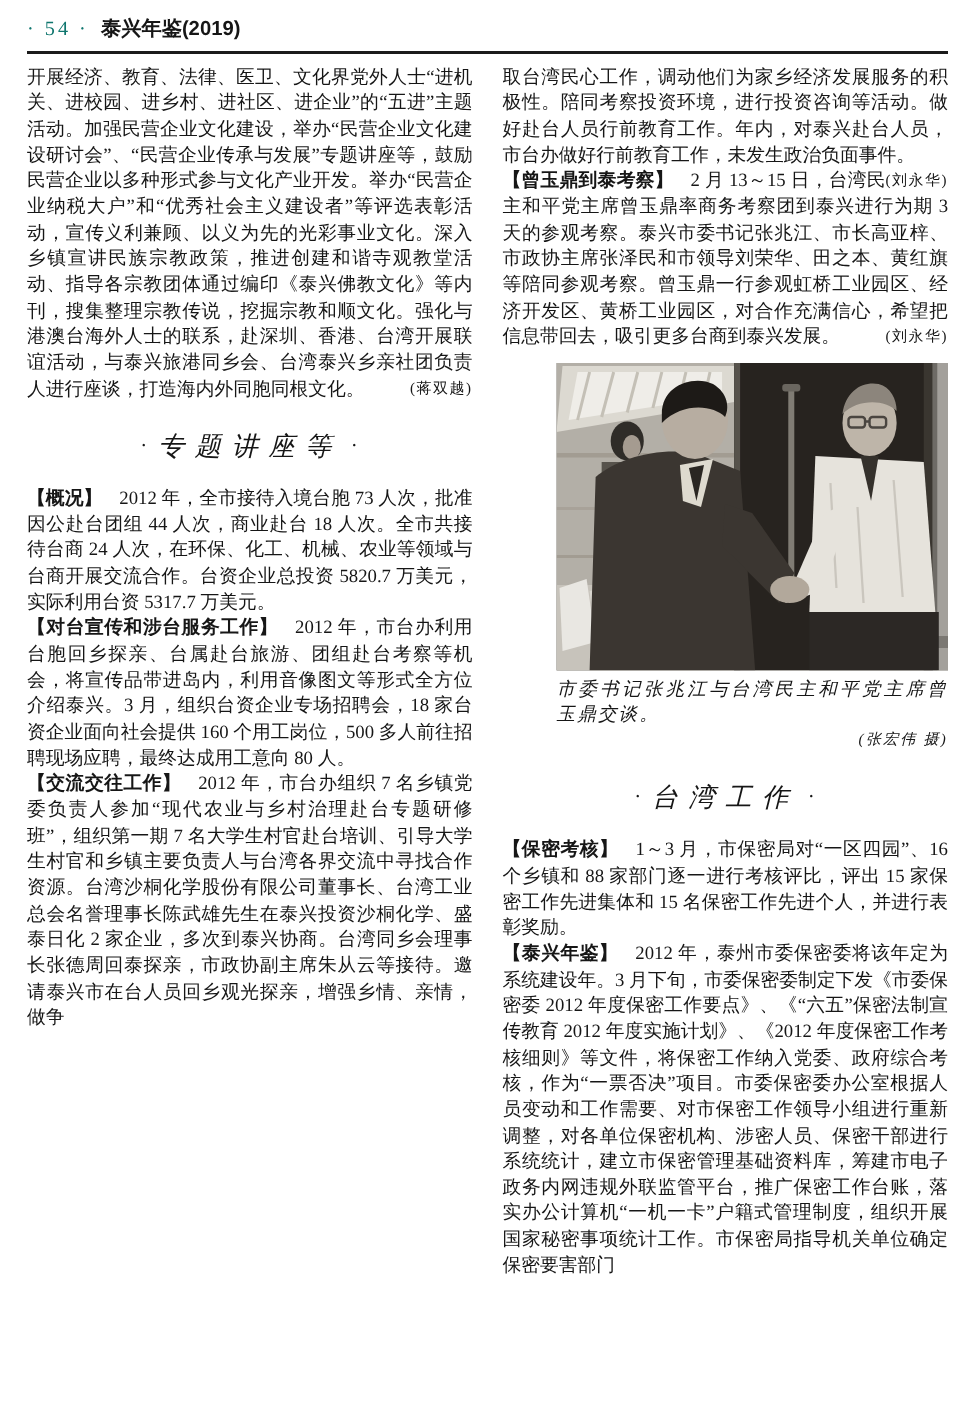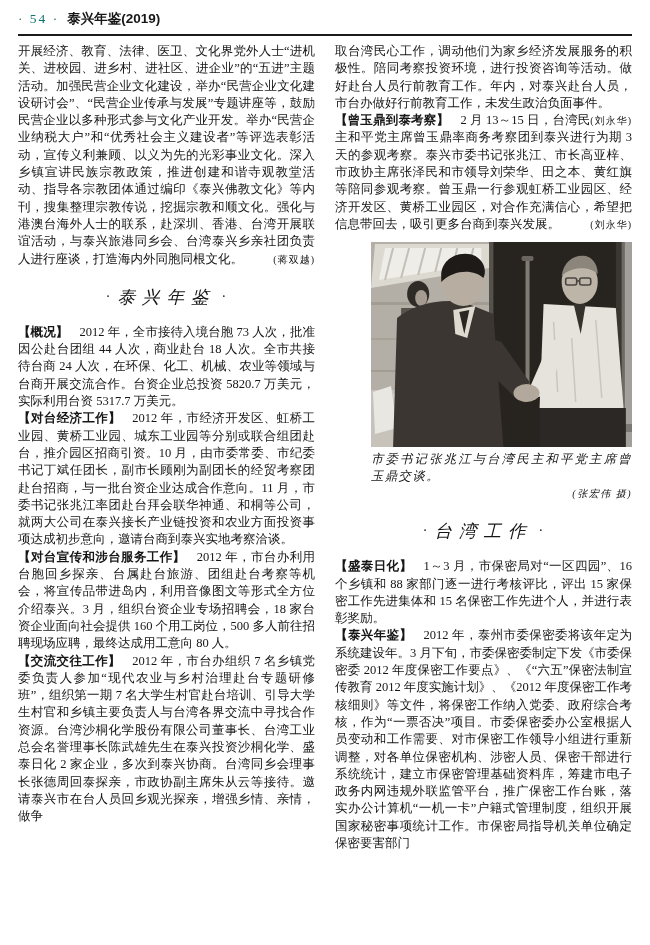--- a/index.html
+++ b/index.html
@@ -79,25 +79,24 @@
     <span class="book-title">泰兴年鉴(2019)</span>
   </header>
   <hr class="head-rule">
 
   <div class="columns">
 
     <div class="col">
 
       <p class="body"><span>开展经济、教育、法律、医卫、文化界党外人士“进机关、进校园、进乡村、进社区、进企业”的“五进”主题活动。加强民营企业文化建设，举办“民营企业文化建设研讨会”、“民营企业传承与发展”专题讲座等，鼓励民营企业以多种形式参与文化产业开发。举办“民营企业纳税大户”和“优秀社会主义建设者”等评选表彰活动，宣传义利兼顾、以义为先的光彩事业文化。深入乡镇宣讲民族宗教政策，推进创建和谐寺观教堂活动、指导各宗教团体通过编印《泰兴佛教文化》等内刊，搜集整理宗教传说，挖掘宗教和顺文化。强化与港澳台海外人士的联系，赴深圳、香港、台湾开展联谊活动，与泰兴旅港同乡会、台湾泰兴乡亲社团负责人进行座谈，打造海内外同胞同根文化。</span><span class="author">(蒋双越)</span></p>
 
-      <h2 class="section"><span class="dot">·</span><span class="stitle">泰兴年鉴</span><span class="dot">·</span></h2>
+      <h2 class="section"><span class="dot">·</span><span class="stitle">专题讲座等</span><span class="dot">·</span></h2>
 
       <p class="body entry"><span class="entry-head">【概况】</span><span>2012 年，全市接待入境台胞 73 人次，批准因公赴台团组 44 人次，商业赴台 18 人次。全市共接待台商 24 人次，在环保、化工、机械、农业等领域与台商开展交流合作。台资企业总投资 5820.7 万美元，实际利用台资 5317.7 万美元。</span></p>
 
-      <p class="body entry"><span class="entry-head">【对台经济工作】</span><span>2012 年，市经济开发区、虹桥工业园、黄桥工业园、城东工业园等分别或联合组团赴台，推介园区招商引资。10 月，由市委常委、市纪委书记丁斌任团长，副市长顾刚为副团长的经贸考察团赴台招商，与一批台资企业达成合作意向。11 月，市委书记张兆江率团赴台拜会联华神通、和桐等公司，就两大公司在泰兴接长产业链投资和农业方面投资事项达成初步意向，邀请台商到泰兴实地考察洽谈。</span></p>
 
       <p class="body entry"><span class="entry-head">【对台宣传和涉台服务工作】</span><span>2012 年，市台办利用台胞回乡探亲、台属赴台旅游、团组赴台考察等机会，将宣传品带进岛内，利用音像图文等形式全方位介绍泰兴。3 月，组织台资企业专场招聘会，18 家台资企业面向社会提供 160 个用工岗位，500 多人前往招聘现场应聘，最终达成用工意向 80 人。</span></p>
 
       <p class="body entry"><span class="entry-head">【交流交往工作】</span><span>2012 年，市台办组织 7 名乡镇党委负责人参加“现代农业与乡村治理赴台专题研修班”，组织第一期 7 名大学生村官赴台培训、引导大学生村官和乡镇主要负责人与台湾各界交流中寻找合作资源。台湾沙桐化学股份有限公司董事长、台湾工业总会名誉理事长陈武雄先生在泰兴投资沙桐化学、盛泰日化 2 家企业，多次到泰兴协商。台湾同乡会理事长张德周回泰探亲，市政协副主席朱从云等接待。邀请泰兴市在台人员回乡观光探亲，增强乡情、亲情，做争</span></p>
 
     </div>
 
     <div class="col">
 
       <p class="body"><span>取台湾民心工作，调动他们为家乡经济发展服务的积极性。陪同考察投资环境，进行投资咨询等活动。做好赴台人员行前教育工作。年内，对泰兴赴台人员，市台办做好行前教育工作，未发生政治负面事件。</span><span class="author">(刘永华)</span></p>
@@ -186,19 +185,19 @@
 
             <ellipse cx="155" cy="151" rx="13" ry="9" fill="#b2a89b"></ellipse>
           </svg>
         </div>
         <figcaption>市委书记张兆江与台湾民主和平党主席曾玉鼎交谈。</figcaption>
         <div class="credit">(张宏伟 摄)</div>
       </figure>
 
       <h2 class="section"><span class="dot">·</span><span class="stitle">台湾工作</span><span class="dot">·</span></h2>
 
-      <p class="body entry"><span class="entry-head">【盛泰日化】</span><span>1～3 月，市保密局对“一区四园”、16 个乡镇和 88 家部门逐一进行考核评比，评出 15 家保密工作先进集体和 15 名保密工作先进个人，并进行表彰奖励。</span></p>
+      <p class="body entry"><span class="entry-head">【保密考核】</span><span>1～3 月，市保密局对“一区四园”、16 个乡镇和 88 家部门逐一进行考核评比，评出 15 家保密工作先进集体和 15 名保密工作先进个人，并进行表彰奖励。</span></p>
 
       <p class="body entry"><span class="entry-head">【泰兴年鉴】</span><span>2012 年，泰州市委保密委将该年定为系统建设年。3 月下旬，市委保密委制定下发《市委保密委 2012 年度保密工作要点》、《“六五”保密法制宣传教育 2012 年度实施计划》、《2012 年度保密工作考核细则》等文件，将保密工作纳入党委、政府综合考核，作为“一票否决”项目。市委保密委办公室根据人员变动和工作需要、对市保密工作领导小组进行重新调整，对各单位保密机构、涉密人员、保密干部进行系统统计，建立市保密管理基础资料库，筹建市电子政务内网违规外联监管平台，推广保密工作台账，落实办公计算机“一机一卡”户籍式管理制度，组织开展国家秘密事项统计工作。市保密局指导机关单位确定保密要害部门</span></p>
 
     </div>
   </div>
 </div>
 
 </body></html>

